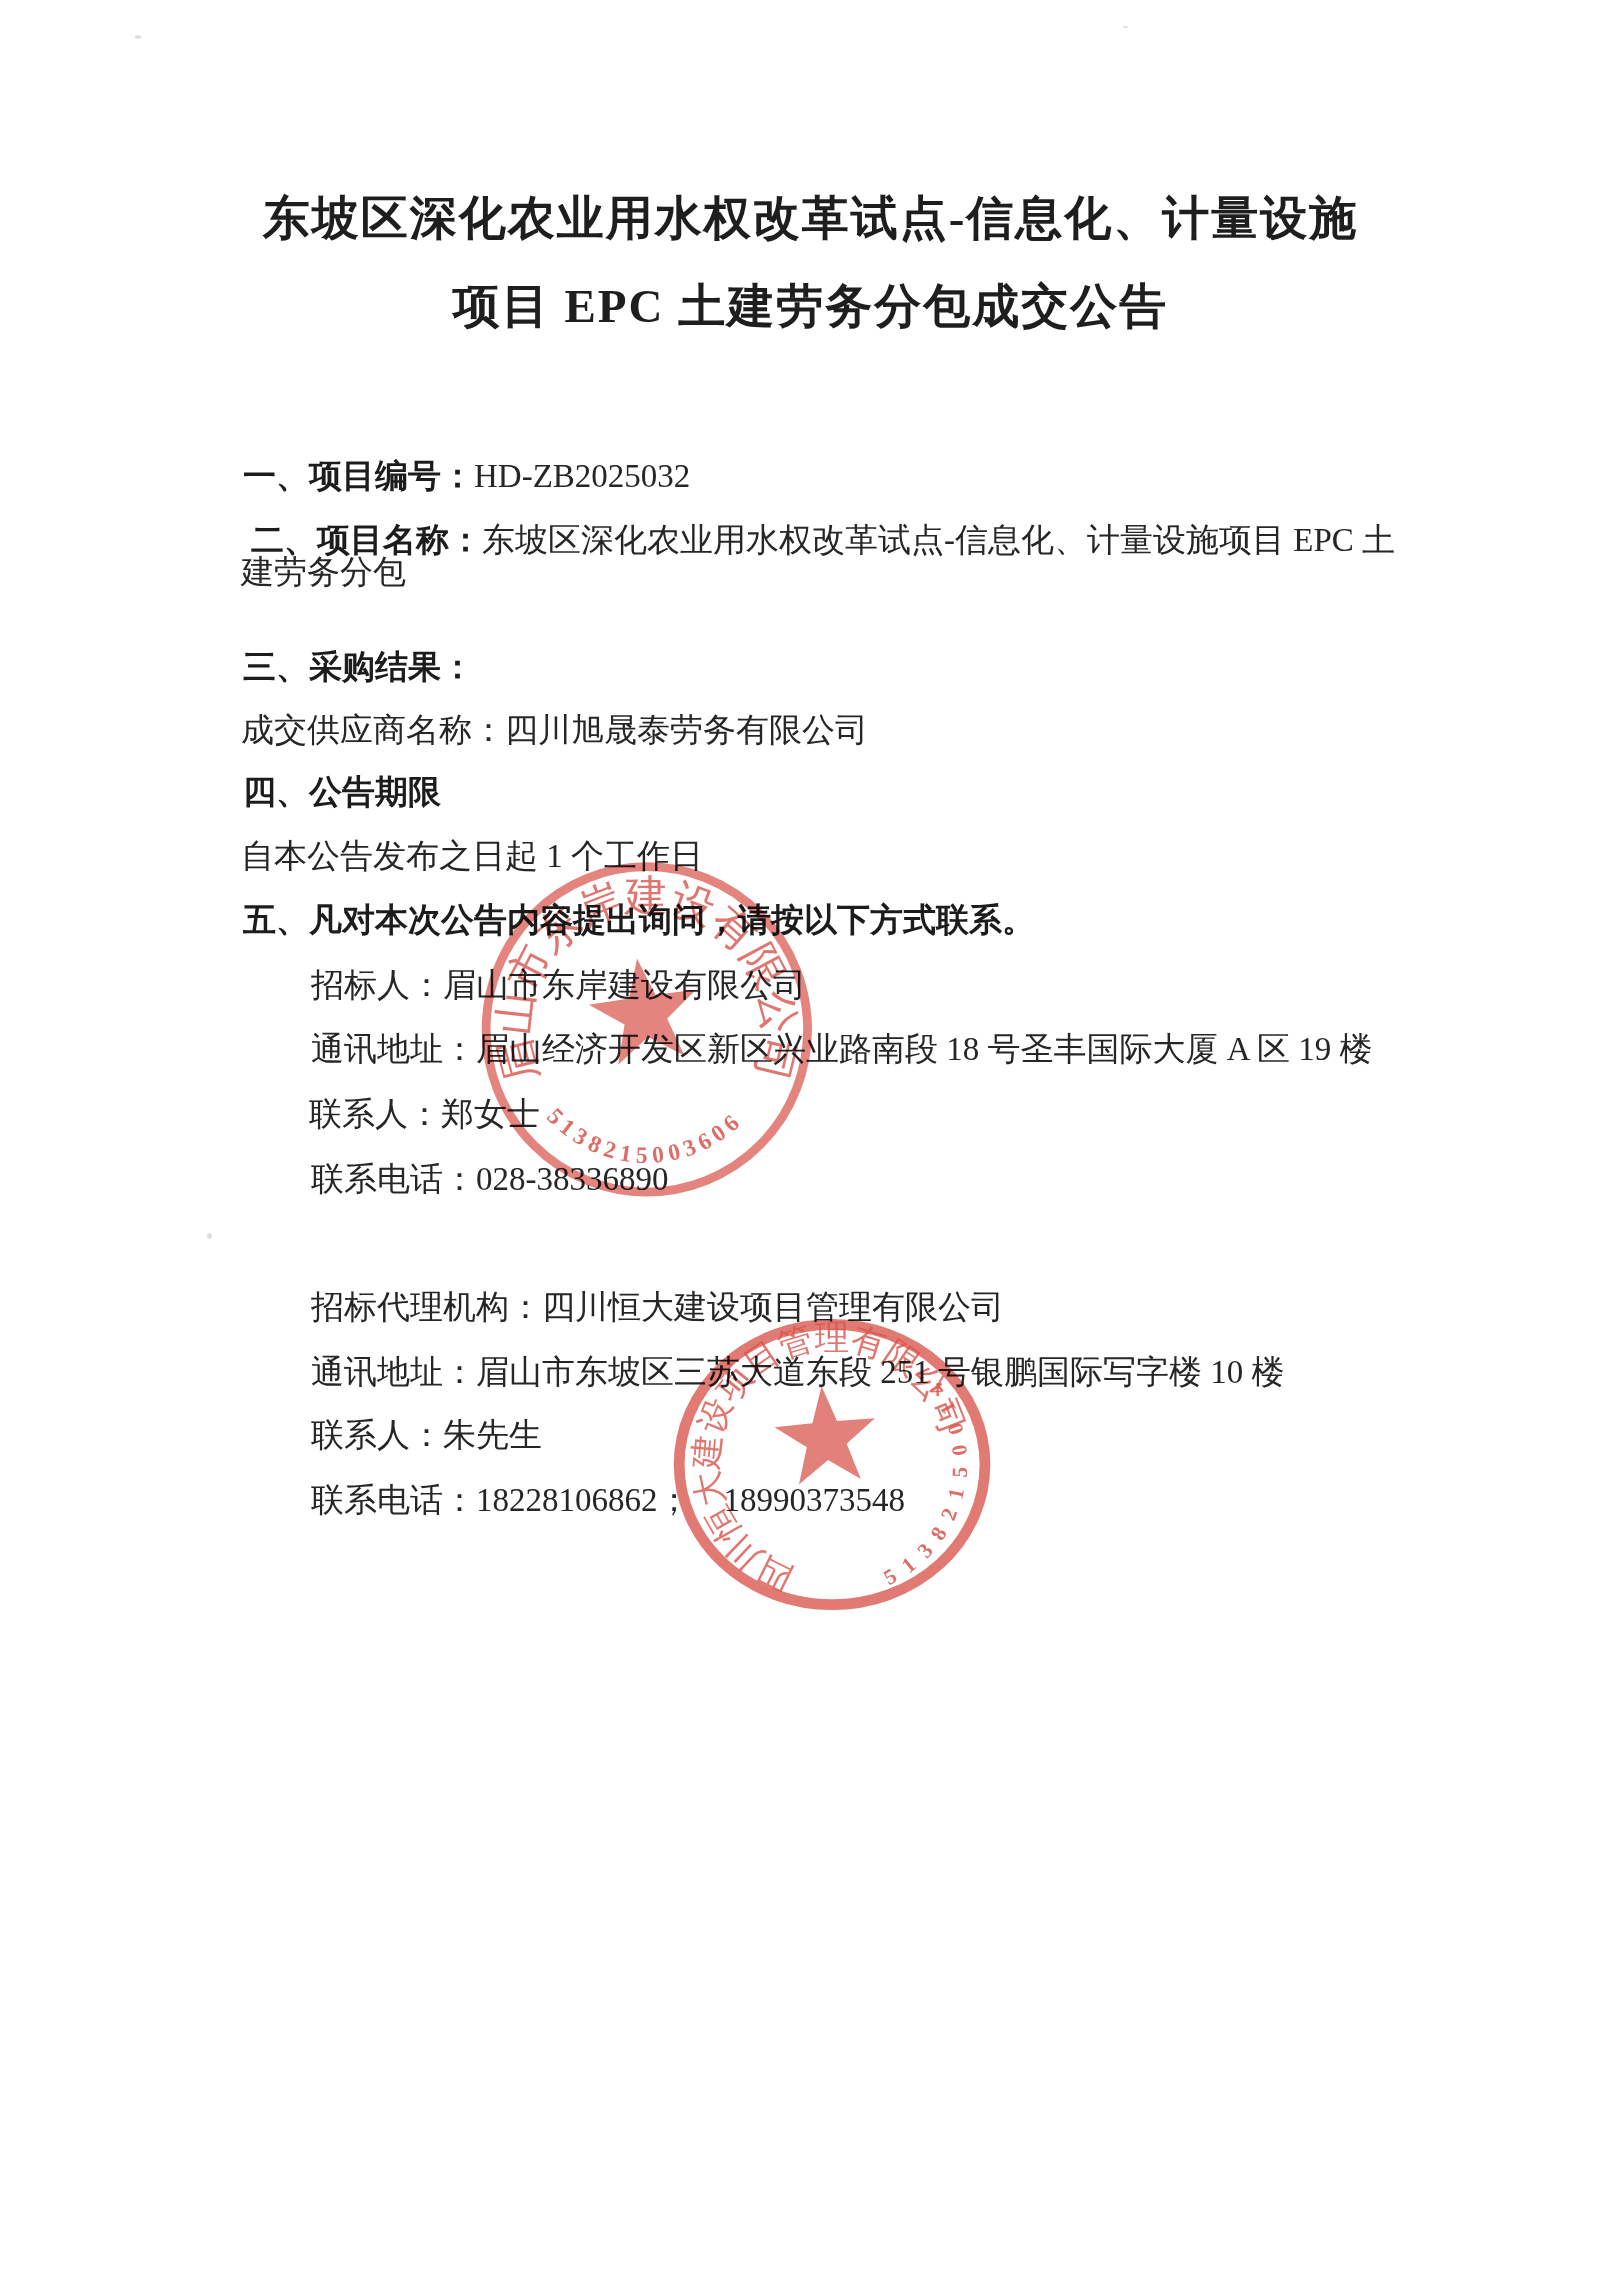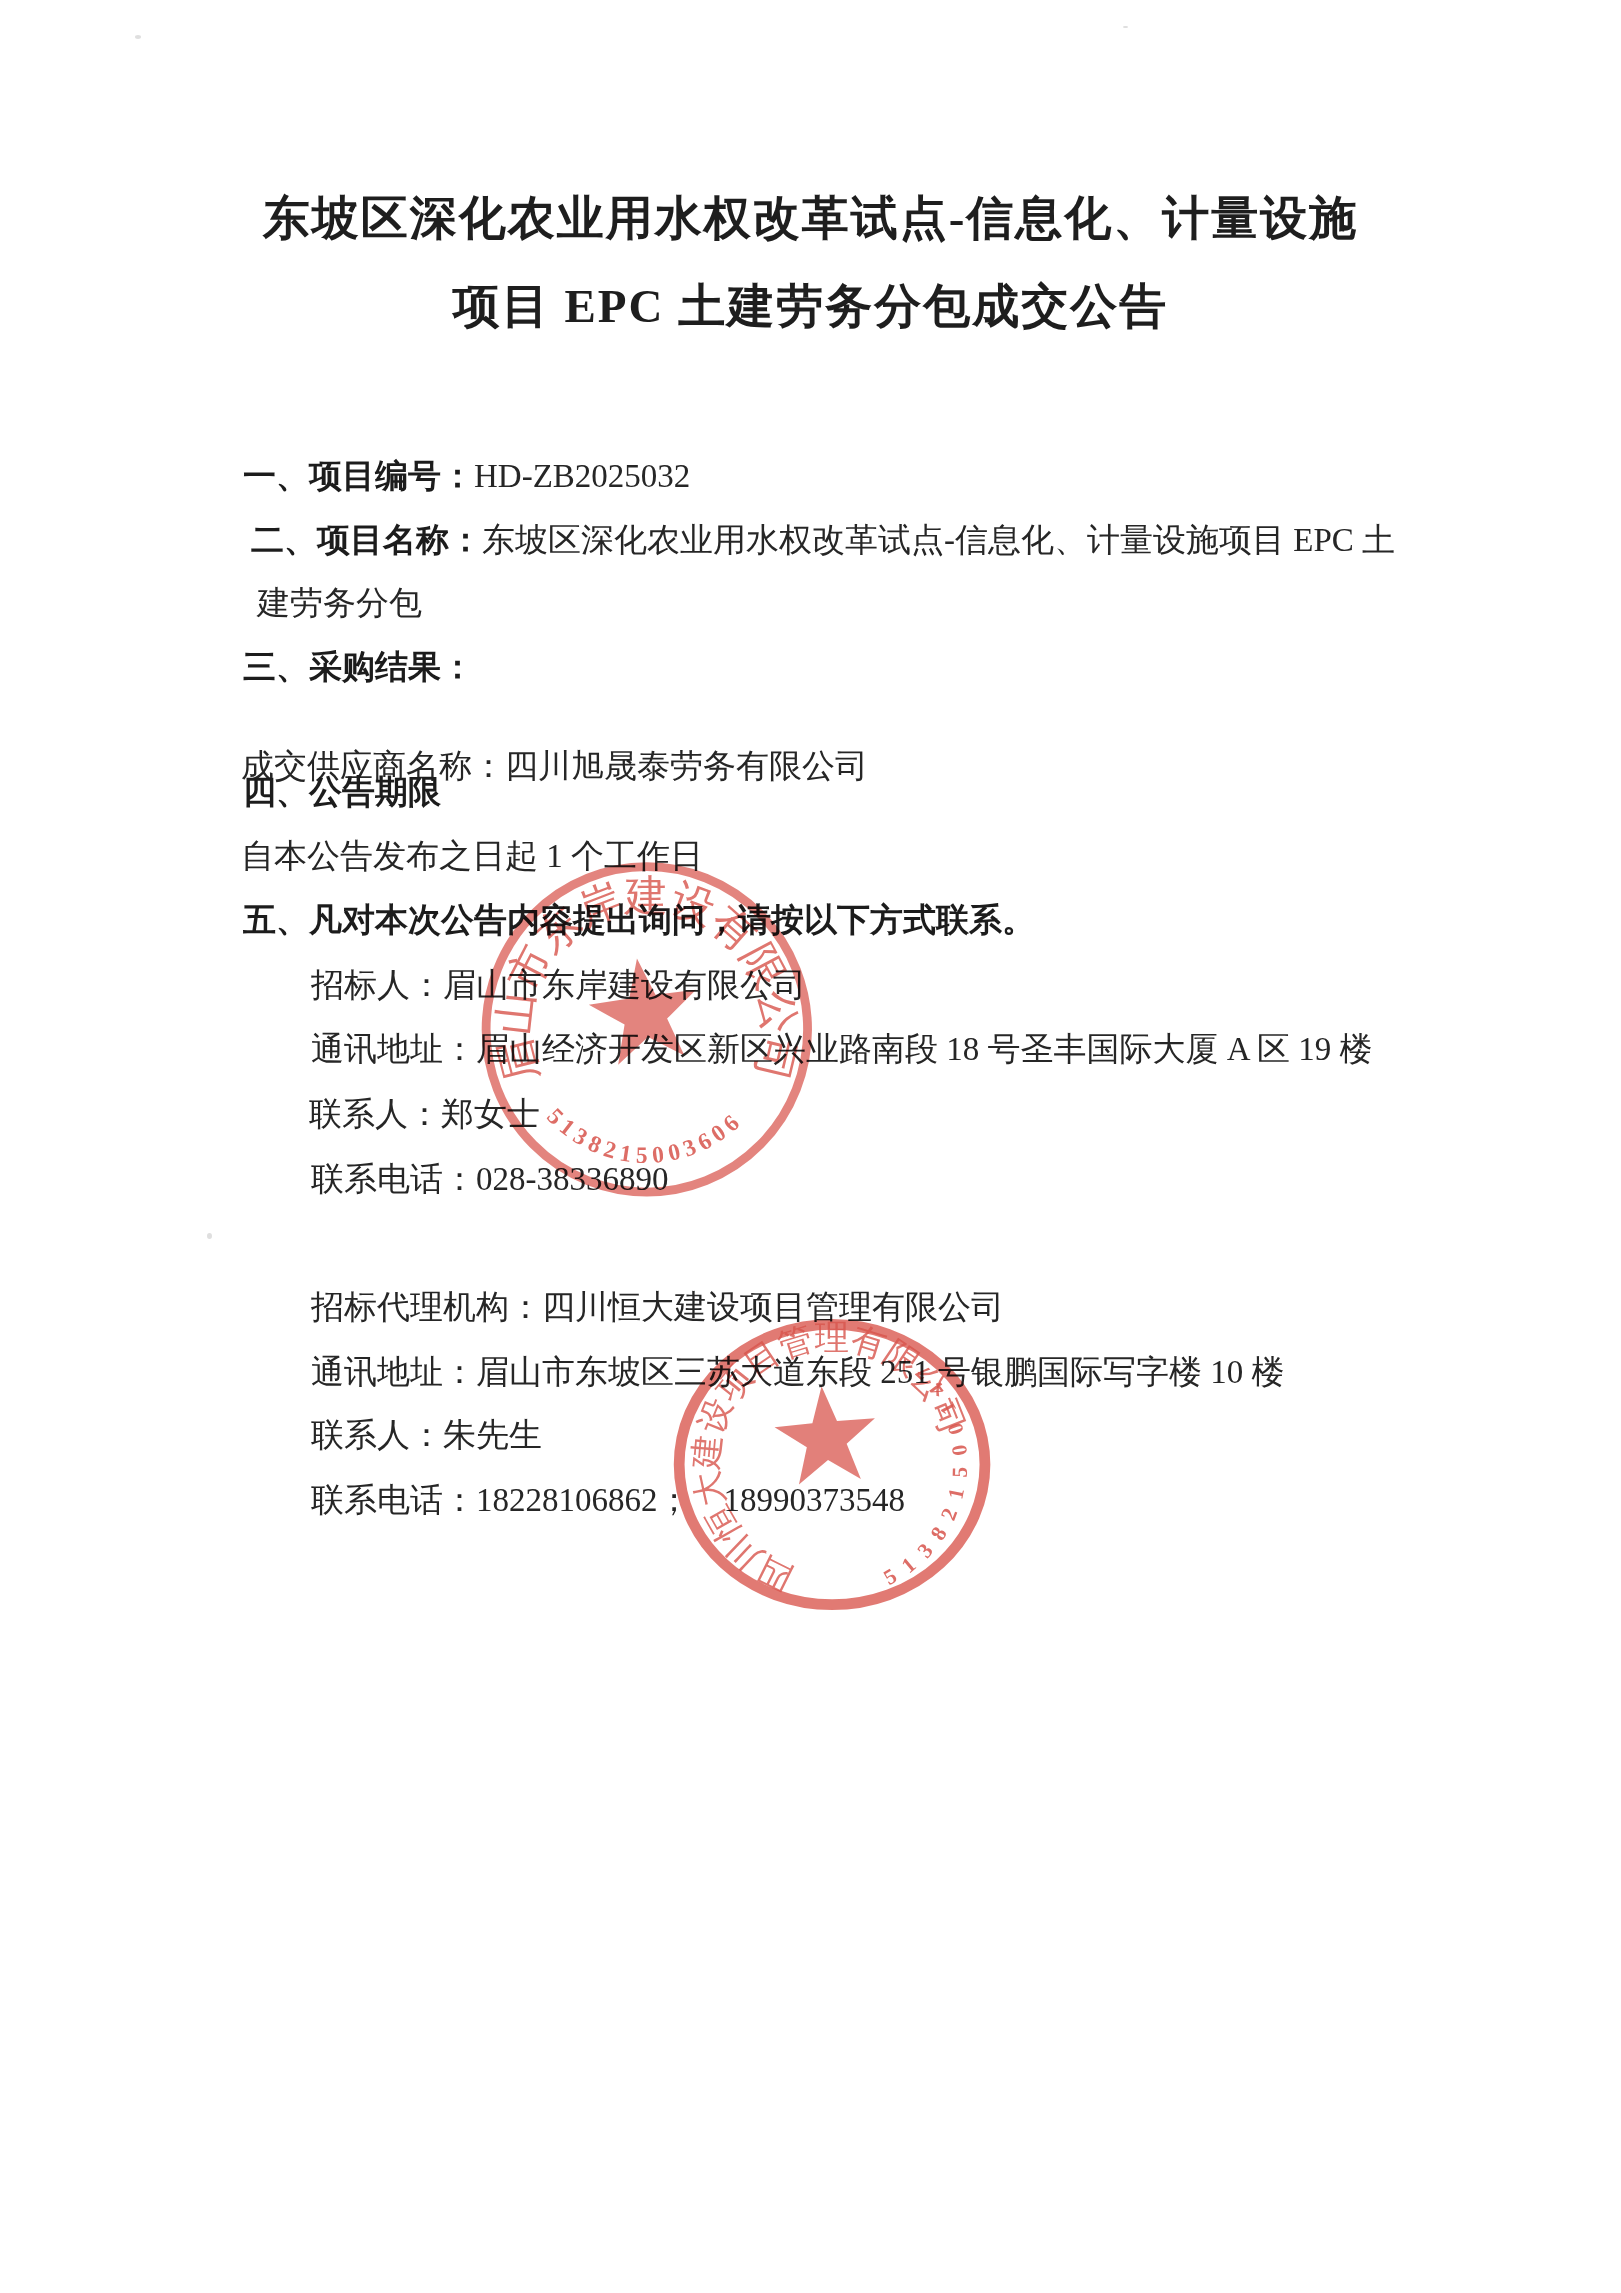--- a/index.html
+++ b/index.html
@@ -38,25 +38,25 @@
 
 <div class="page">
 
   <div class="title-line" style="top:189px;">东坡区深化农业用水权改革试点-信息化、计量设施</div>
   <div class="title-line" style="top:277px;">项目 EPC 土建劳务分包成交公告</div>
 
   <div class="line" style="top:454px;left:243px;"><span class="b">一、项目编号：</span><span>HD-ZB2025032</span></div>
 
   <div class="line" style="top:518px;left:251px;"><span class="b">二、项目名称：</span><span>东坡区深化农业用水权改革试点-信息化、计量设施项目 EPC 土</span></div>
 
-  <div class="line" style="top:581px;left:241px;margin-left:16px;"><span>建劳务分包</span></div>
+  <div class="line" style="top:550px;left:241px;"><span>建劳务分包</span></div>
 
   <div class="line" style="top:645px;left:243px;"><span class="b">三、采购结果：</span></div>
 
-  <div class="line" style="top:744px;left:241px;"><span>成交供应商名称：四川旭晟泰劳务有限公司</span></div>
+  <div class="line" style="top:708px;left:241px;"><span>成交供应商名称：四川旭晟泰劳务有限公司</span></div>
 
   <div class="line" style="top:770px;left:243px;"><span class="b">四、公告期限</span></div>
 
   <div class="line" style="top:834px;left:241px;"><span>自本公告发布之日起 1 个工作日</span></div>
 
   <div class="line" style="top:898px;left:243px;text-align:right;"><span class="b">五、凡对本次公告内容提出询问，请按以下方式联系。</span></div>
 
   <div class="line" style="top:963px;left:311px;"><span>招标人：眉山市东岸建设有限公司</span></div>
 
   <div class="line" style="top:1027px;left:311px;"><span>通讯地址：眉山经济开发区新区兴业路南段 18 号圣丰国际大厦 A 区 19 楼</span></div>

